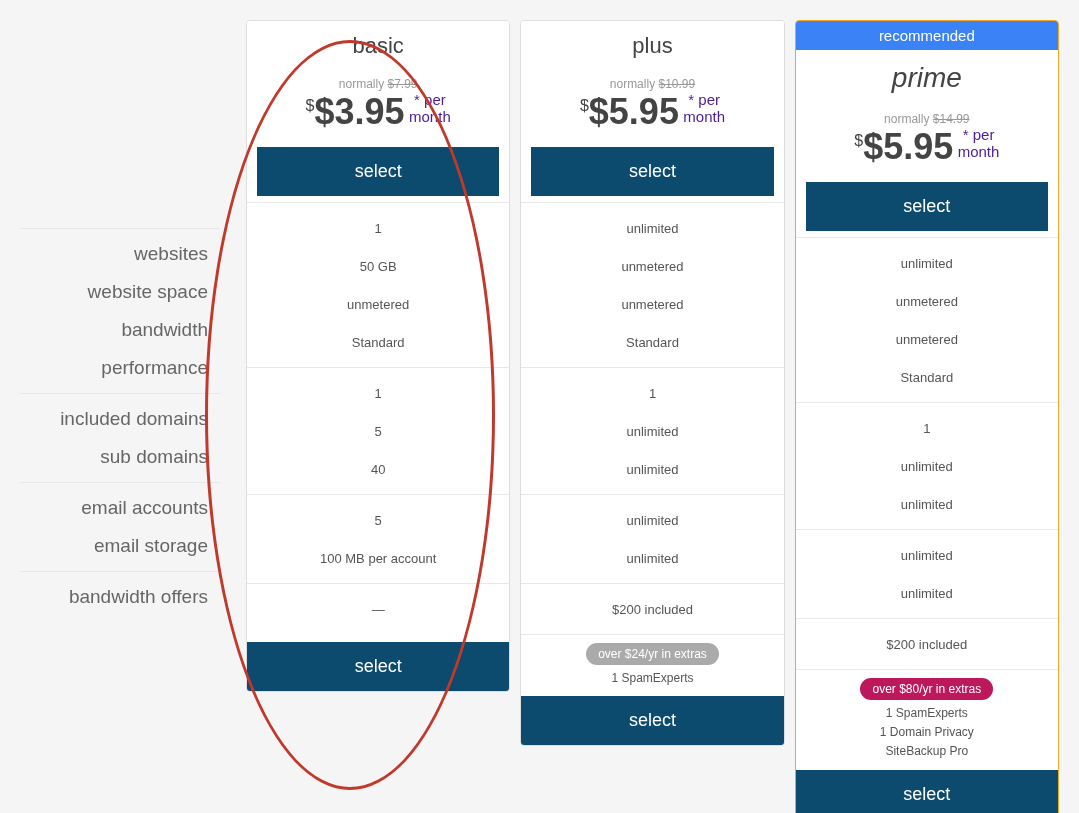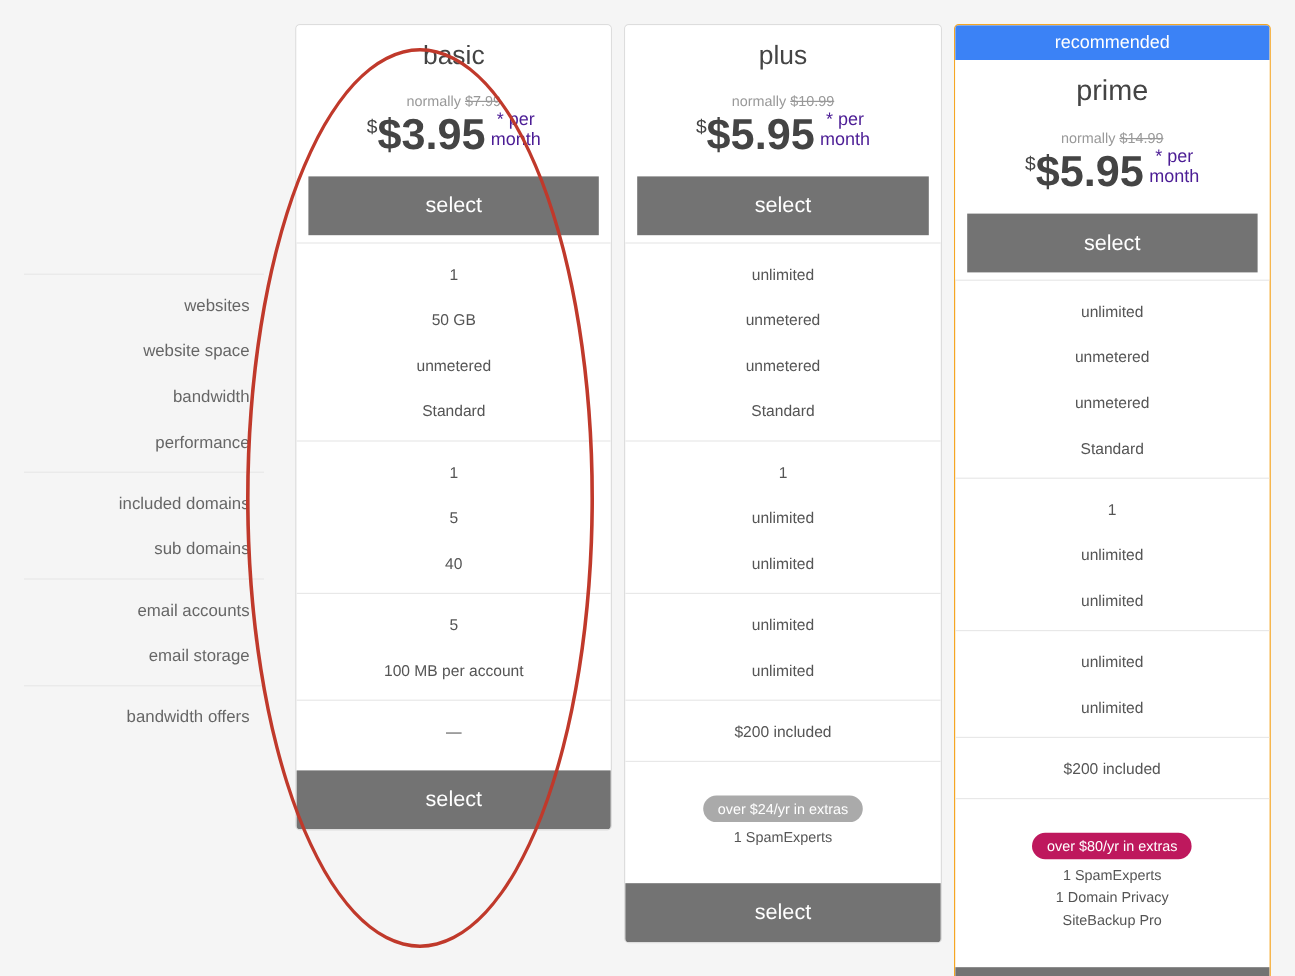--- a/index.html
+++ b/index.html
@@ -23,21 +23,21 @@
     .features-col {
       width: 200px;
       flex-shrink: 0;
       padding-top: 160px;
     }
     .feature-row {
       height: 38px;
       display: flex;
       align-items: center;
       justify-content: flex-end;
-      font-size: 14px;
+      font-size: 19px;
       color: #666;
       padding-right: 12px;
     }
     .plan-col {
       flex: 1;
       background: #fff;
       border: 1px solid #ddd;
       border-radius: 4px;
       overflow: hidden;
       position: relative;
@@ -50,22 +50,23 @@
       padding: 12px 10px 6px;
       background: #fff;
     }
     .plan-name {
       font-size: 22px;
       font-weight: 300;
       color: #444;
       margin-bottom: 8px;
     }
     .plan-name.prime-name {
-      font-size: 24px;
+      font-size: 28px;
       color: #444;
+      font-style: italic;
     }
     .recommended-badge {
       background: #3b82f6;
       color: #fff;
       font-size: 15px;
       padding: 6px 12px;
       display: block;
       text-align: center;
       font-weight: normal;
     }
@@ -91,21 +92,21 @@
       font-weight: normal;
     }
     .per-month {
       font-size: 15px;
       color: #4c1d95;
       display: inline-block;
       vertical-align: bottom;
       margin-bottom: 8px;
     }
     .select-btn {
-      background: #737373;
+      background: #0c4a6e;
       color: #fff;
       border: none;
       width: 100%;
       padding: 14px;
       font-size: 18px;
       cursor: pointer;
       font-weight: 300;
     }
     .data-group {
       border-top: 1px solid #e8e8e8;
@@ -113,21 +114,21 @@
     }
     .data-row {
       height: 38px;
       display: flex;
       align-items: center;
       justify-content: center;
       font-size: 13px;
       color: #555;
     }
     .extras-area {
-      padding: 24px 10px;
+      padding: 4px 10px;
       text-align: center;
       border-top: 1px solid #e8e8e8;
     }
     .extras-badge {
       display: inline-block;
       border-radius: 12px;
       padding: 4px 12px;
       font-size: 12px;
       color: #fff;
       margin: 4px 0;

